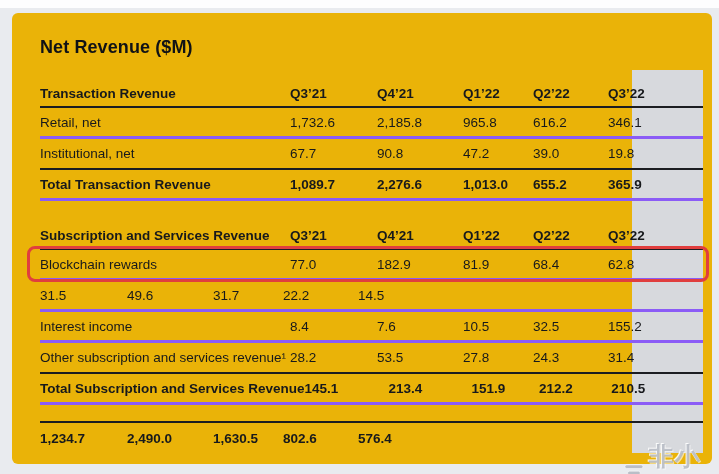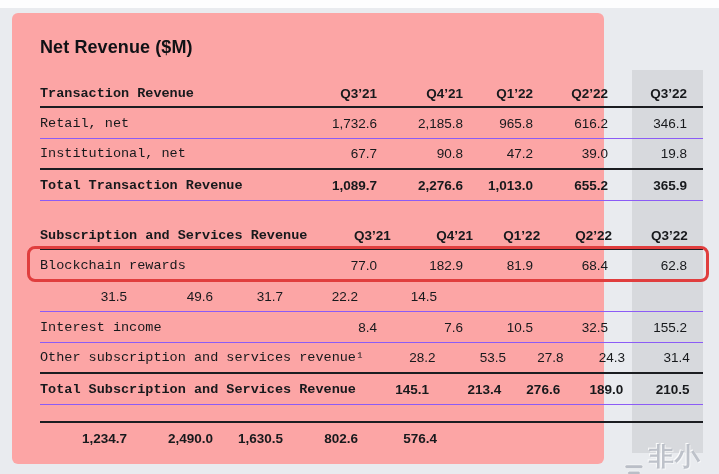--- a/index.html
+++ b/index.html
@@ -4,44 +4,44 @@
 <style>
   html,body{margin:0;padding:0;}
   body{
     width:719px;height:474px;position:relative;overflow:hidden;
     background:#e9ebef;
     font-family:"Liberation Sans","DejaVu Sans",sans-serif;
     color:#17191c;
   }
   .top-strip{position:absolute;left:0;top:0;width:719px;height:8px;background:#fdfdfe;}
   .card{
-    position:absolute;left:12px;top:13px;width:592px;height:451px;
-    background:#fca5a5;border-radius:6px;
+    position:absolute;left:12px;top:13px;width:700px;height:451px;
+    background:#eab308;border-radius:6px;
   }
   .page-title{
     position:absolute;left:28px;top:24px;
     font-size:18px;font-weight:700;letter-spacing:.1px;color:#101216;
   }
   .hl-band{
     position:absolute;left:620px;top:57px;width:71px;height:383px;
     background:#d7d9dd;z-index:0;
   }
   .tbl{
     position:absolute;left:28px;top:67px;width:663px;z-index:1;
     font-size:13.5px;
   }
   .tr{display:flex;align-items:center;box-sizing:border-box;}
   .h28{height:28px}.h31{height:31px}.h32{height:32px}
   .gap21{height:21px}.gap16{height:16px}
-  .b-thin{border-bottom:1px solid #8b5cf6}
+  .b-thin{border-bottom:3px solid #8b5cf6}
   .b-thick{border-bottom:2px solid #1b1d21}
   .t-thick{border-top:2px solid #1b1d21}
   .td{box-sizing:border-box;white-space:nowrap;}
-  .td.label{flex:1;text-align:left;font-family:Liberation Mono, monospace;}
-  .td.num{text-align:right;}
+  .td.label{flex:1;text-align:left;}
+  .td.num{text-align:left;}
   .c1{width:87px}.c2{width:86px}.c3{width:70px}.c4{width:75px}.c5{width:79px}
   .sp{width:16px}
   .bold{font-weight:700;}
   .red-box{
     position:absolute;left:15px;top:233px;width:682px;height:36px;
     border:3px solid #e03e3e;border-radius:8px;box-sizing:border-box;
     z-index:3;pointer-events:none;
   }
   .watermark{
     position:absolute;left:624px;top:440px;z-index:4;
@@ -155,22 +155,22 @@
       <div class="td num c3">27.8</div>
       <div class="td num c4">24.3</div>
       <div class="td num c5">31.4</div>
       <div class="sp"></div>
     </div>
 
     <div class="tr h31 b-thin bold">
       <div class="td label">Total Subscription and Services Revenue</div>
       <div class="td num c1">145.1</div>
       <div class="td num c2">213.4</div>
-      <div class="td num c3">276.6</div>
-      <div class="td num c4">189.0</div>
+      <div class="td num c3">151.9</div>
+      <div class="td num c4">212.2</div>
       <div class="td num c5">210.5</div>
       <div class="sp"></div>
     </div>
 
     <div class="gap16"></div>
 
     <div class="tr h32 t-thick bold">
       <div class="td num c1">1,234.7</div>
       <div class="td num c2">2,490.0</div>
       <div class="td num c3">1,630.5</div>

